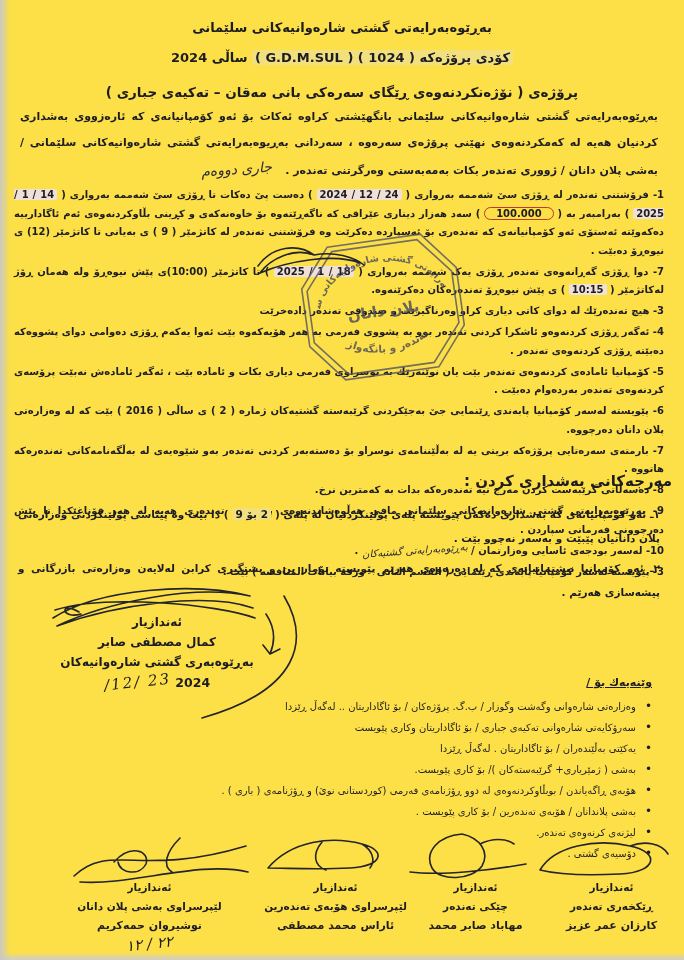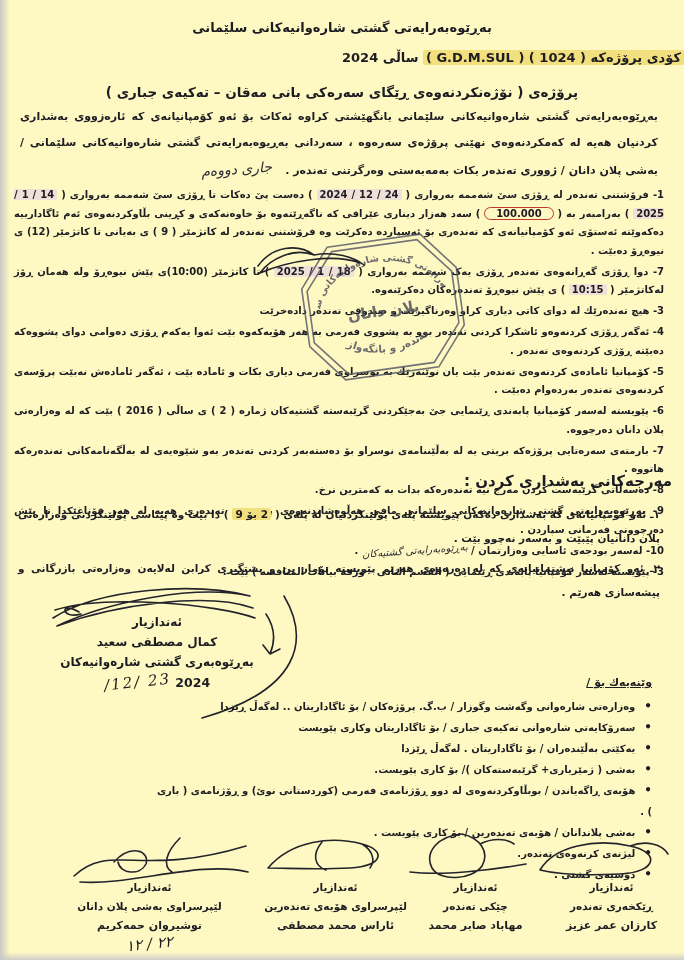--- a/index.html
+++ b/index.html
@@ -1,25 +1,25 @@
 <!DOCTYPE html>
 <html lang="ckb" dir="rtl"><head>
 <meta charset="utf-8">
 <style>
   html,body{margin:0;padding:0;background:#d9d8d4;}
-  .page{position:relative;width:684px;height:960px;margin:0 auto;background:#fef9c3;
+  .page{position:relative;width:684px;height:960px;margin:0 auto;background:#fde047;
         font-family:"DejaVu Sans",sans-serif;color:#1c1c22;direction:rtl;overflow:hidden;
         box-shadow:0 0 6px rgba(0,0,0,.35);}
   .page::after{content:"";position:absolute;top:0;left:0;width:10px;height:100%;
         background:linear-gradient(to right,#c9c8c4,rgba(201,200,196,0));pointer-events:none;}
   .page::before{content:"";position:absolute;bottom:0;left:0;width:100%;height:8px;
         background:linear-gradient(to top,#cfcec9,rgba(207,206,201,0));pointer-events:none;}
   .c{position:absolute;left:0;right:0;text-align:center;font-weight:bold;}
   .header1{top:20px;font-size:13px;}
-  .header2{top:50px;font-size:13px;text-align:right;}
+  .header2{top:50px;font-size:13px;}
   .title{top:84px;font-size:13.5px;}
   .hl{background:#f2df7e;padding:0 3px;border-radius:2px;}
   .hl-soft{background:#efe0d8;padding:0 3px;border-radius:2px;}
   .redbox{border:1.5px solid #c0392b;border-radius:9px;padding:0 11px;}
   .intro{position:absolute;top:104px;right:26px;left:20px;font-size:11px;font-weight:bold;
         line-height:26px;text-align:justify;text-align-last:right;}
   .handwrit{font-family:"DejaVu Serif",serif;font-style:italic;font-weight:normal;
         color:#2a2a33;display:inline-block;transform:rotate(-4deg);letter-spacing:1px;}
   .items{position:absolute;top:186px;right:20px;left:14px;font-size:10px;font-weight:bold;}
   .item{line-height:18.5px;margin-bottom:2.5px;text-align:justify;text-align-last:right;}
@@ -29,21 +29,21 @@
   .cond1{top:502px;}
   .cond2{top:556px;}
   .sig-center{position:absolute;top:612px;left:42px;width:230px;text-align:center;
         font-weight:bold;font-size:12px;line-height:20px;direction:rtl;}
   .sig-center .year-row{font-size:12.5px;}
   .hand-num{font-family:"DejaVu Serif",serif;font-style:italic;font-weight:normal;
         font-size:15px;display:inline-block;transform:rotate(-6deg);letter-spacing:2px;}
   .copies-title{position:absolute;top:676px;right:32px;font-size:11px;font-weight:bold;
         text-decoration:underline;}
   .copies{position:absolute;top:696px;right:32px;left:150px;margin:0;padding:0;
-        list-style:none;font-size:10px;font-weight:bold;}
+        list-style:none;font-size:10px;font-weight:normal;}
   .copies li{line-height:21px;text-align:right;}
   .copies li::before{content:"•";margin-left:9px;font-size:12px;}
   .sig-col{position:absolute;width:175px;text-align:center;font-weight:bold;
         font-size:10.5px;line-height:19px;}
   .sig-col .name{font-size:11px;text-align:center;}
   svg.scribble{position:absolute;pointer-events:none;}
   svg.scribble path{fill:none;stroke:#23232b;stroke-width:1.6;stroke-linecap:round;}
   .stamp{position:absolute;left:298px;top:234px;transform:rotate(-8deg);opacity:.82;}
   .stamp polygon{fill:none;stroke:#565664;stroke-width:1.6;}
   .stamp text{fill:#4c4c5a;font-family:"DejaVu Sans",sans-serif;font-weight:bold;}
@@ -109,21 +109,21 @@
 
   <svg class="scribble" style="left:45px;top:578px;" width="220" height="56" viewBox="0 0 220 56">
     <path d="M8,40 C55,10 150,4 205,18 M205,18 C150,6 62,24 12,48 M12,48 C72,26 162,14 208,30 M10,32 C60,16 172,26 210,40 M34,34 C14,22 16,42 36,36"></path>
   </svg>
   <svg class="scribble" style="left:180px;top:592px;" width="130" height="135" viewBox="0 0 130 135">
     <path d="M104,4 C130,48 120,98 22,126 M86,22 C94,34 96,48 90,62 M90,62 l-7,-9 M90,62 l10,-5"></path>
   </svg>
 
   <div class="sig-center">
     <div>ئەندازیار</div>
-    <div>کمال مصطفی سعید</div>
+    <div>کمال مصطفی صابر</div>
     <div>بەڕێوەبەری گشتی شارەوانیەکان</div>
     <div class="year-row">
       <span>2024</span>
       <span class="hand-num">23 /12/</span>
     </div>
   </div>
 
   <div class="copies-title">وێنەیەك بۆ /</div>
   <ul class="copies">
     <li>وەزارەتی شارەوانی وگەشت وگوزار / ب.گ. پرۆژەکان / بۆ ئاگاداریتان .. لەگەڵ ڕێزدا</li>

